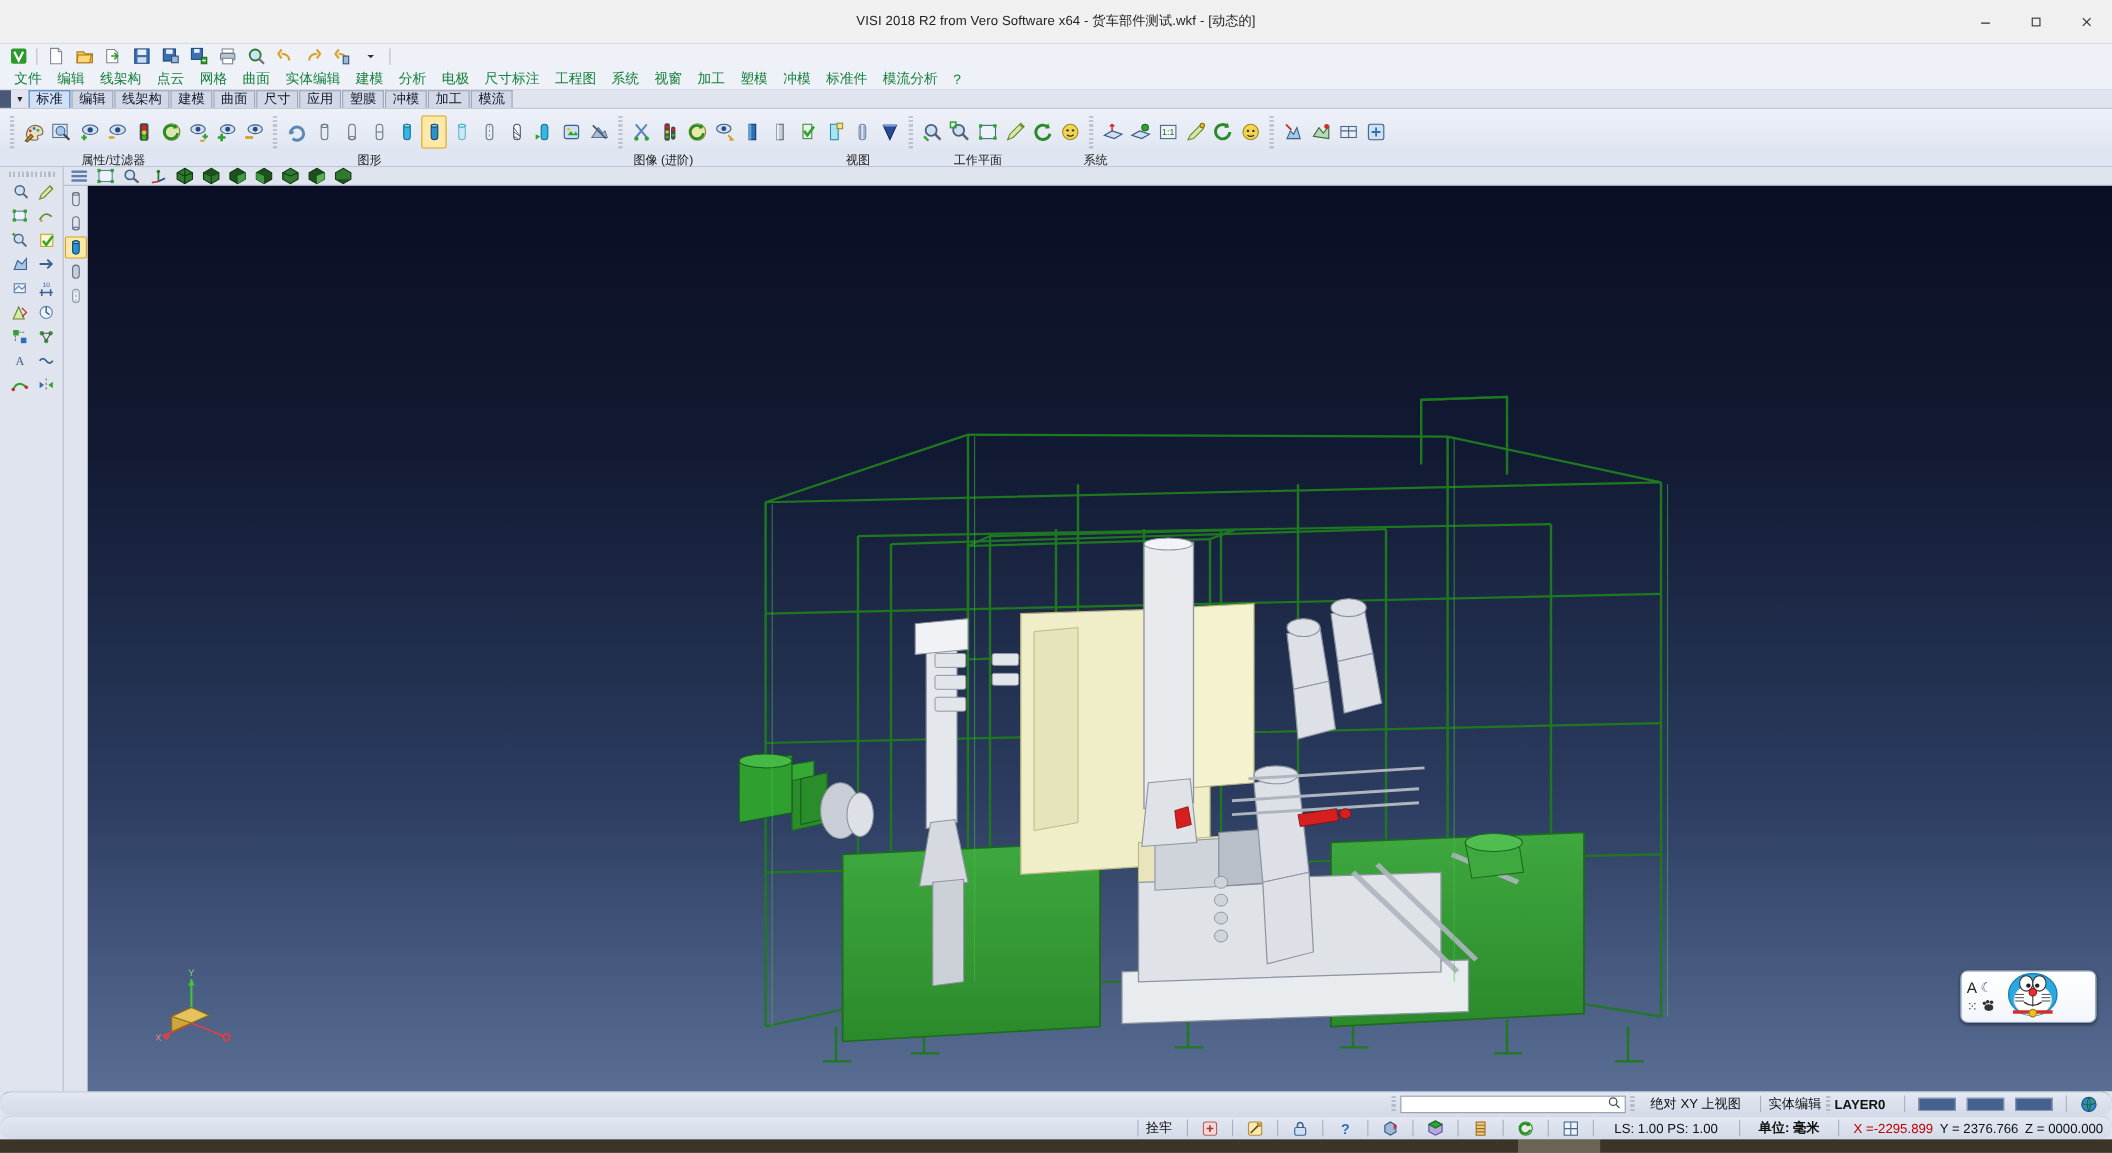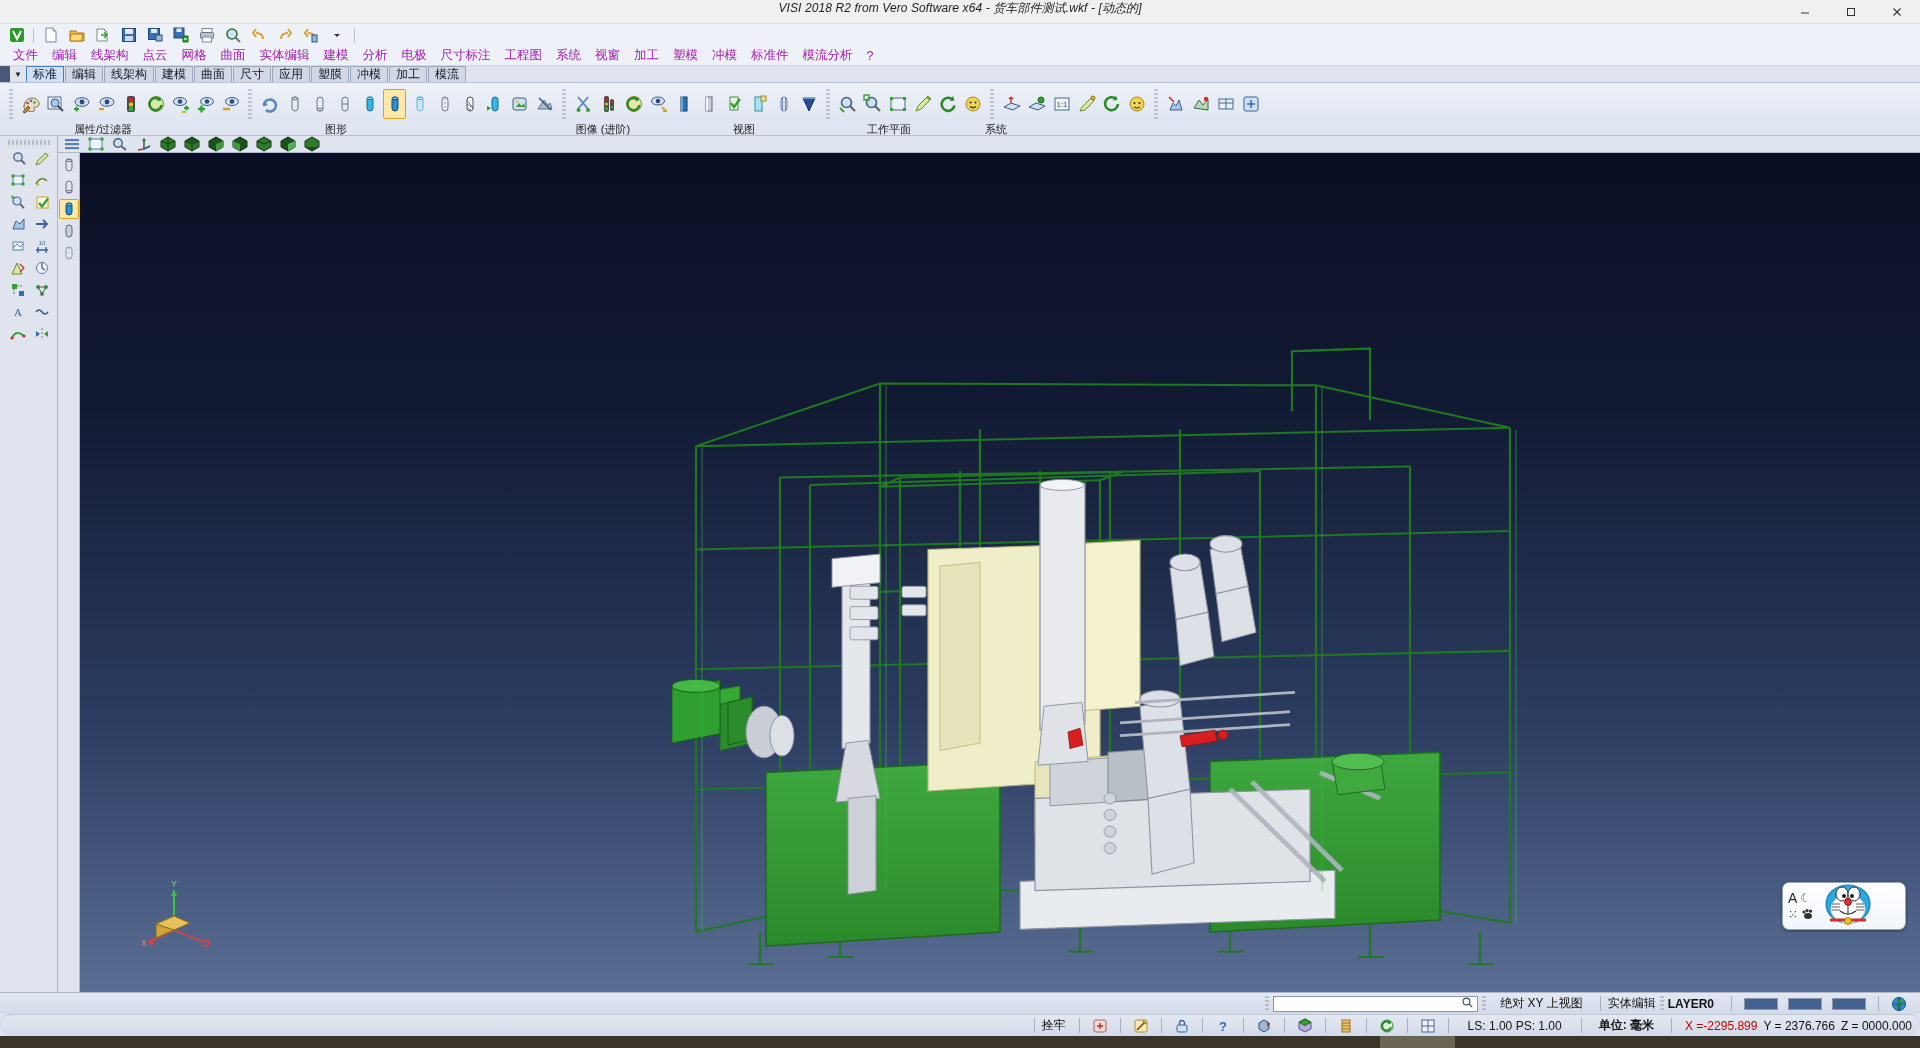--- a/index.html
+++ b/index.html
@@ -7,34 +7,34 @@
   body{
     font-family:"Liberation Sans","DejaVu Sans",sans-serif;
     font-size:12px;
     background:#d6dce8;
     -webkit-font-smoothing:none;
   }
   .app{ position:relative; width:1920px; height:1048px; display:flex; flex-direction:column;
         background:linear-gradient(#e8ecf4,#dfe5ef); }
 
   
-  .titlebar{ height:24px; background:#f0f0f0; display:flex; 
-             position:relative; border-bottom:1px solid #dcdcdc; flex:none;font-style:italic; }
+  .titlebar{ height:40px; background:#f0f0f0; display:flex; align-items:center;
+             position:relative; border-bottom:1px solid #dcdcdc; flex:none; }
   .titlebar .tb-title{ position:absolute; left:0; right:0; text-align:center;
              font-size:12px; color:#222; letter-spacing:.1px; }
   .win-btns{ margin-left:auto; display:flex; height:24px; z-index:3; }
   .win-btn{ width:46px; height:24px; display:flex; align-items:center; justify-content:center;
             font-size:13px; color:#333; }
   .win-btn.close{ }
   .win-btn svg{ display:block; }
 
   
   .menubar{ height:20px; background:#eef1f7; display:flex; align-items:center;
             padding-left:6px; gap:0px; flex:none; border-bottom:1px solid #d2d8e4;}
-  .menubar .mi{ padding:2px 7px; font-size:12.5px; color:#a21caf; white-space:nowrap; }
+  .menubar .mi{ padding:2px 7px; font-size:12.5px; color:#15803d; white-space:nowrap; }
 
   
   .tabstrip{ height:17px; background:#dfe4ee; display:flex; align-items:stretch; flex:none;
              border-bottom:1px solid #b9c2d3;}
   .tabstrip .grip{ width:10px; background:#4a5878; }
   .tabstrip .arrow{ width:16px; display:flex; align-items:center; justify-content:center;
                     font-size:8px; color:#222; background:#dfe4ee;}
   .tab{ padding:0 6px; display:flex; align-items:center; font-size:12px; color:#0f172a;
         border:1px solid #9aa6ba; border-bottom:none; background:#d2d8e5; margin-right:1px;
         line-height:15px;}
@@ -86,21 +86,21 @@
               border-radius:7px; display:flex; align-items:center; padding:3px 5px; gap:3px;
               box-shadow:0 1px 3px rgba(0,0,0,.45);}
   .fc-left{ display:flex; flex-direction:column; gap:2px; }
   .fc-row{ display:flex; align-items:center; gap:3px; font-size:12px; }
 
   
   .triad{ position:absolute; left:62px; bottom:42px; width:80px; height:70px;}
 
   
   .statusTop{ height:22px; background:linear-gradient(#e3e8f2,#d3dae8);
-              display:flex; align-items:center; flex:none; border-top:1px solid #aeb7c7;}
+              display:flex; align-items:center; flex:none; border-top:1px solid #aeb7c7;border-radius:10px;}
   .statusBot{ height:22px; background:linear-gradient(#e3e8f2,#d3dae8);
               display:flex; align-items:center; flex:none; border-top:1px solid #c0c8d6;border-radius:11px;}
   .sgrip{ width:4px; height:16px; margin:0 4px;
           background:repeating-linear-gradient(#9aa3b5 0 2px,transparent 2px 4px); opacity:.6;}
   .vsep{ width:1px; height:15px; background:#a8b0c0; margin:0 7px;}
   .sfield{ width:205px; height:16px; background:#fff; border:1px solid #8d98ac;
            display:flex; align-items:center; justify-content:flex-end; padding-right:4px;}
   .stxt{ font-size:12px; color:#111; white-space:nowrap; }
   .stxt.red{ color:#c00000; }
   .stxt.bold{ font-weight:bold; }
@@ -610,21 +610,21 @@
             <path d="M6 10h8M10 6v8" stroke="#2b6fb8" stroke-width="1.6"></path>
           </svg>
         </div>
     </div>
   </div>
 
   <div class="grouplabels" id="grouplabels">
       <div class="glabel" style="left: 103px;">属性/过滤器</div>
       <div class="glabel" style="left: 336px;">图形</div>
       <div class="glabel" style="left: 603px;">图像 (进阶)</div>
-      <div class="glabel" style="left: 744px;">视图</div>
+      <div class="glabel" style="left: 780px;">视图</div>
       <div class="glabel" style="left: 889px;">工作平面</div>
       <div class="glabel" style="left: 996px;">系统</div>
     </div>
 
   <div class="bodyrow">
 
     <div class="leftdock">
       <div class="lgrip"></div>
       <div class="lgrid" id="leftdockicons">
           <div class="icn">

